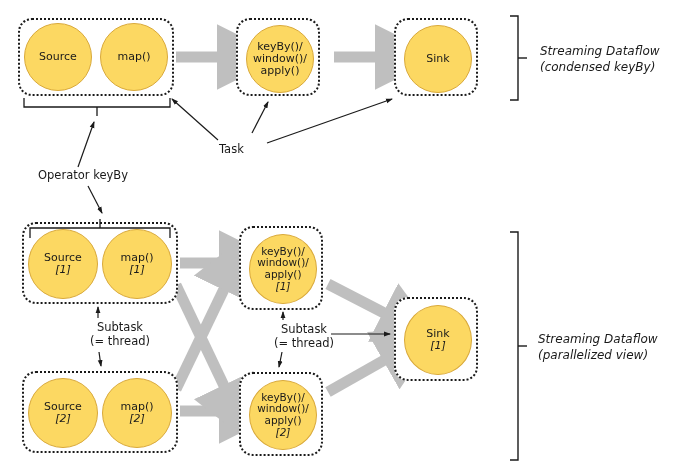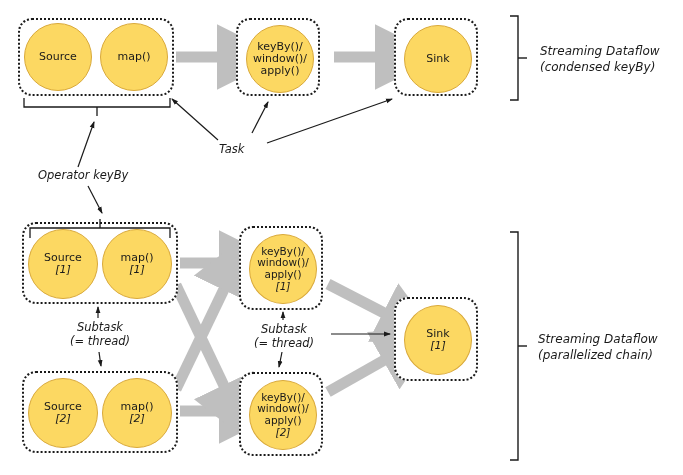--- a/index.html
+++ b/index.html
@@ -49,27 +49,26 @@
     text-align: center;
     line-height: 1.12;
     font-size: 11px;
     color: #1a1a1a;
   }
   .op-circle .idx {
     font-style: italic;
   }
   .label-text {
     position: absolute;
-    font-style: italic;
     font-size: 11.5px;
     color: #1a1a1a;
     white-space: nowrap;
     line-height: 1.25;
   }
-  .label-text.center { text-align: center; }
+  .label-text.center { text-align: center; margin-left: 20px; }
   .bracket-label {
     position: absolute;
     font-style: italic;
     font-size: 12px;
     color: #1a1a1a;
     text-align: left;
     line-height: 1.3;
     white-space: nowrap;
   }
 </style>
@@ -267,16 +266,16 @@
     <div>(= thread)</div>
   </div>
 
   <div class="bracket-label" style="left:540px; top:44px;">
     <div>Streaming Dataflow</div>
     <div>(condensed keyBy)</div>
   </div>
 
   <div class="bracket-label" style="left:538px; top:332px;">
     <div>Streaming Dataflow</div>
-    <div>(parallelized chain)</div>
+    <div>(parallelized view)</div>
   </div>
 
 </div>
 
 </body></html>

